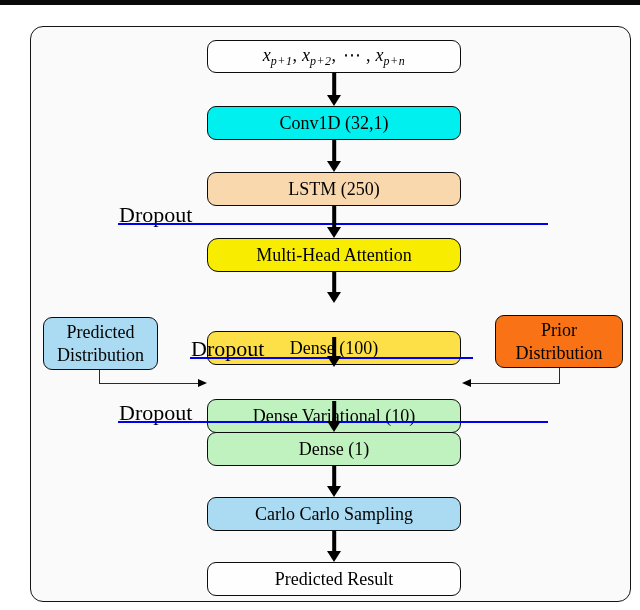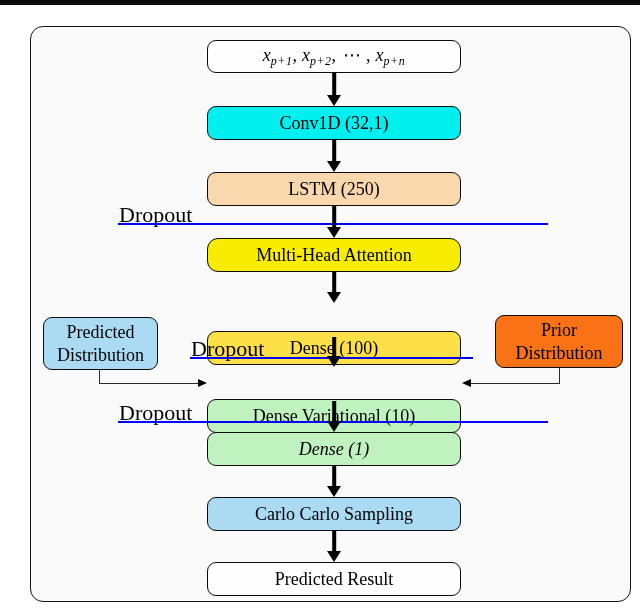--- a/index.html
+++ b/index.html
@@ -124,21 +124,21 @@
   <div class="conn-head-left" style="left:462px;top:379px;"></div>
 
   <div class="dropout-label" style="left:119px;top:402px;">Dropout</div>
   <div class="dropout-line" style="left: 118px; top: 421px; width: 430px; background: rgb(0, 0, 240);"></div>
 
   <div class="varrow" style="left:327px;top:401px;height:31px;">
     <div class="shaft" style="height:22px;"></div>
     <div class="head"></div>
   </div>
 
-  <div class="node main-node" style="top: 432px; background: rgb(191, 242, 191); font-style: italic;">
+  <div class="node main-node" style="top: 432px; background: rgb(191, 242, 191);">
     <span>Dense (1)</span>
   </div>
 
   <div class="varrow" style="left:327px;top:466px;height:31px;">
     <div class="shaft" style="height:22px;"></div>
     <div class="head"></div>
   </div>
 
   <div class="node main-node" style="top: 497px; background: rgb(171, 219, 242);">
     <span>Carlo Carlo Sampling</span>

